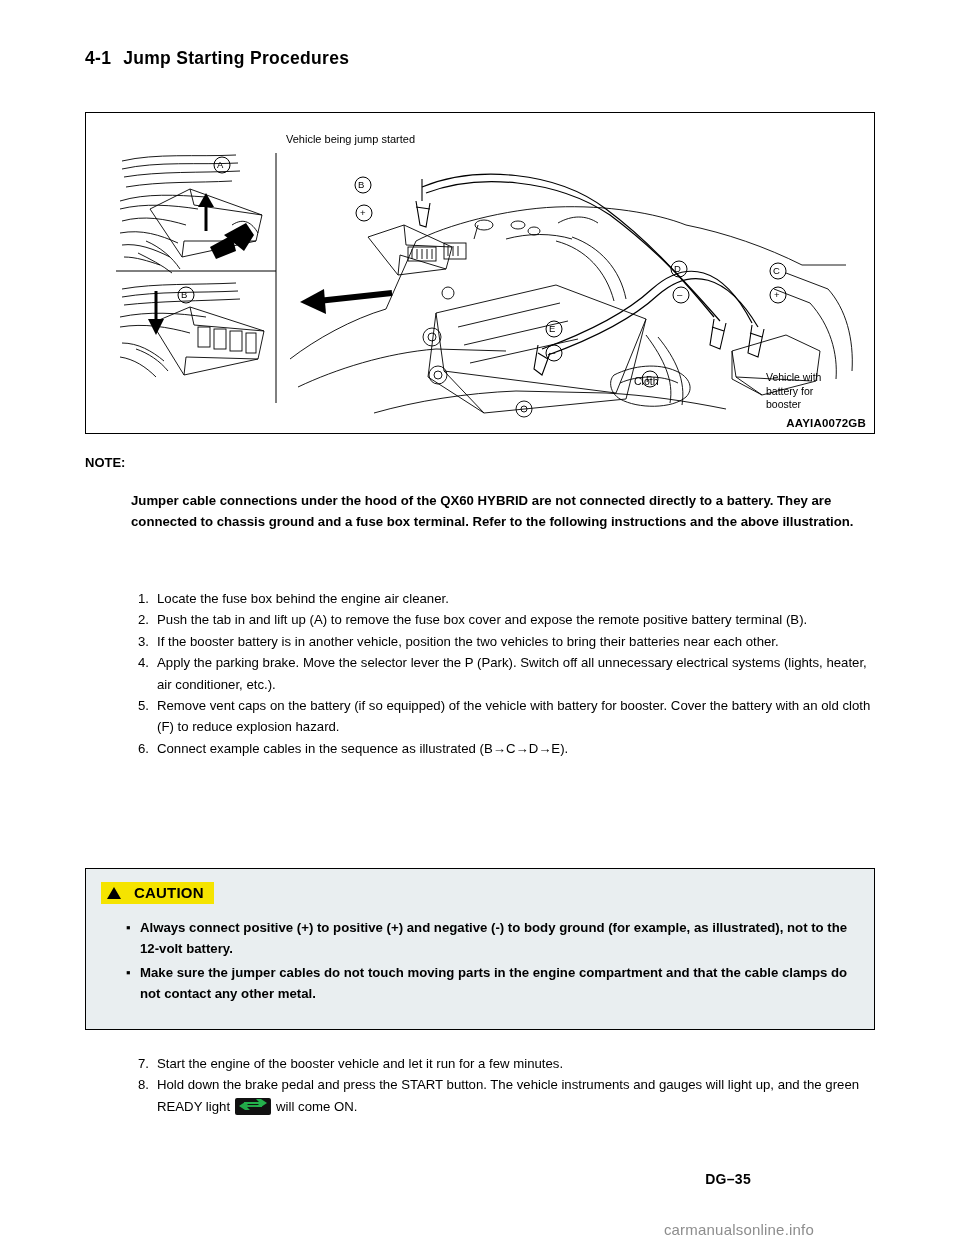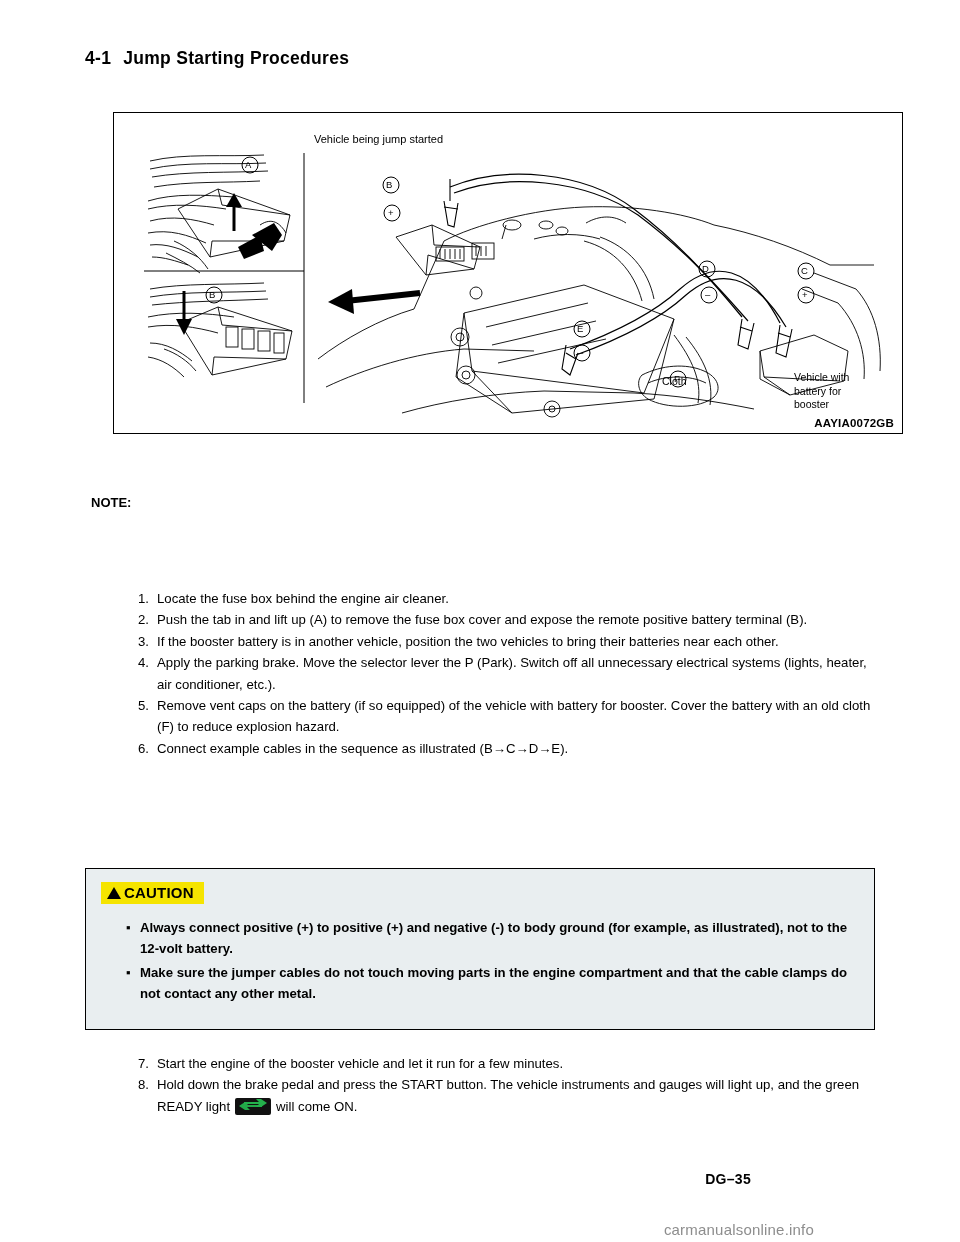--- a/index.html
+++ b/index.html
@@ -36,46 +36,44 @@
   
   .illus-box {
     position: absolute;
     left: 85px;
     top: 112px;
     width: 790px;
     height: 322px;
     border: 1px solid #000;
     box-sizing: border-box;
     background: #fff;
-    margin-left: 28px;
   }
   .illus-svg { position: absolute; left: 0; top: 0; }
   .illus-code {
     position: absolute;
     right: 8px;
     bottom: 4px;
     font-size: 11.5px;
     font-weight: bold;
     letter-spacing: 0.2px;
   }
   .lbl {
     position: absolute;
     font-size: 10.5px;
     line-height: 1.25;
     white-space: nowrap;
   }
 
   
   .note-label {
     position: absolute;
-    left: 91px;
+    left: 85px;
     top: 455px;
     font-size: 13px;
     font-weight: bold;
-    margin-top: 40px;
   }
   .note-body {
     position: absolute;
     left: 131px;
     top: 490px;
     width: 730px;
     font-size: 13.2px;
     font-weight: bold;
     line-height: 1.62;
   }
@@ -121,21 +119,21 @@
     position: absolute;
     left: 15px;
     top: 13px;
     background: #f5e400;
     padding: 2px 10px 3px 6px;
     font-size: 15px;
     font-weight: bold;
     letter-spacing: 0.2px;
     display: flex;
     align-items: center;
-    gap: 3px;
+    gap: 13px;
   }
   .warn-tri {
     display: inline-block;
     width: 0; height: 0;
     border-left: 7px solid transparent;
     border-right: 7px solid transparent;
     border-bottom: 12px solid #000;
     position: relative;
     top: 0px;
   }
@@ -389,20 +387,21 @@
     <div class="lbl" style="left:588px; top:150px; font-size:9.5px;">D</div>
     <div class="lbl" style="left:591px; top:176px; font-size:9.5px;">–</div>
     <div class="lbl" style="left:687px; top:152px; font-size:9.5px;">C</div>
     <div class="lbl" style="left:688px; top:176px; font-size:9.5px;">+</div>
     <div class="lbl" style="left:560px; top:260px; font-size:9.5px;">F</div>
 
     <div class="illus-code">AAYIA0072GB</div>
   </div>
 
   <div class="note-label">NOTE:</div>
+  <div class="note-body">Jumper cable connections under the hood of the QX60 HYBRID are not connected directly to a battery. They are connected to chassis ground and a fuse box terminal. Refer to the following instructions and the above illustration.</div>
 
   <div class="steps">
     <div class="step">
       <div class="snum">1.</div>
       <div class="stext">Locate the fuse box behind the engine air cleaner.</div>
     </div>
     <div class="step">
       <div class="snum">2.</div>
       <div class="stext">Push the tab in and lift up (A) to remove the fuse box cover and expose the remote positive battery terminal (B).</div>
     </div>

